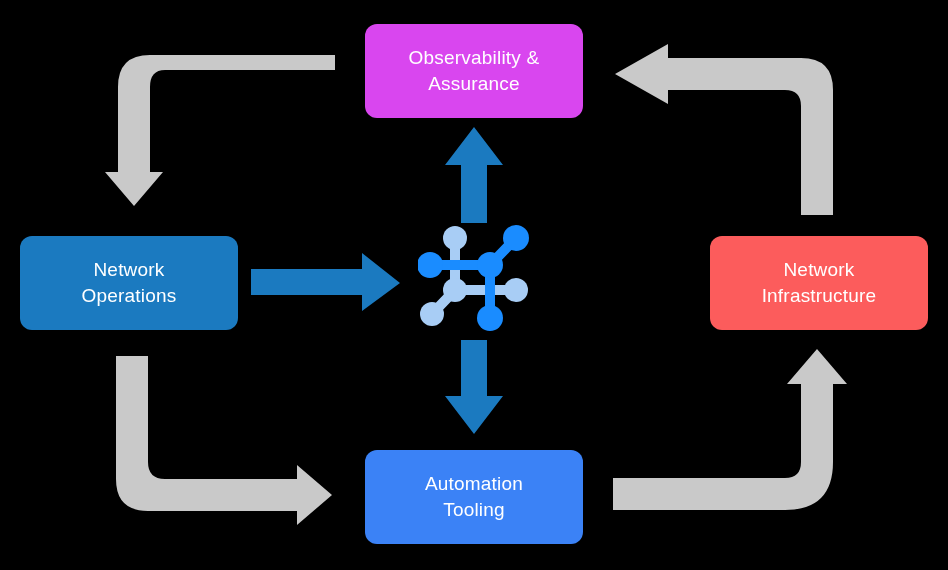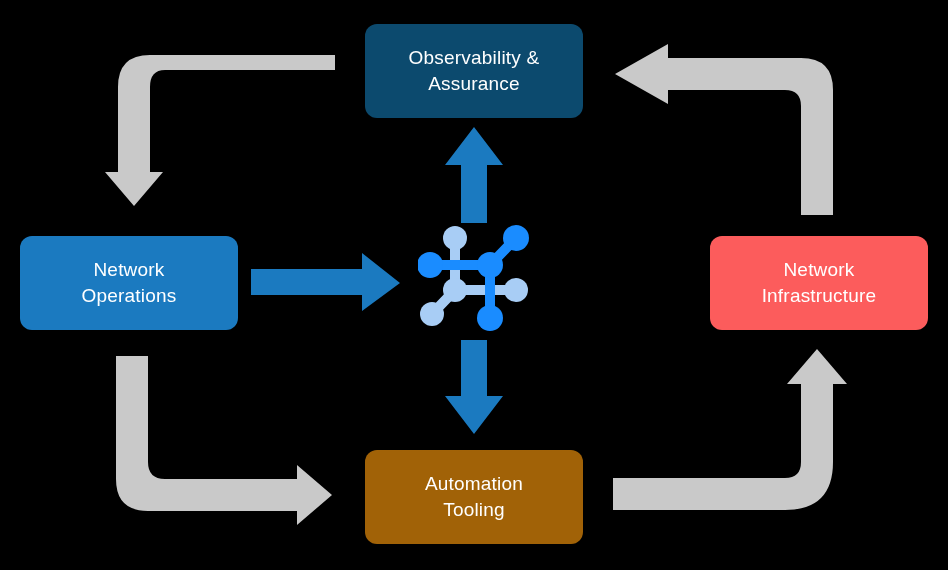--- a/index.html
+++ b/index.html
@@ -120,33 +120,33 @@
     </g>
 
     <g fill="#1A8CFF">
       <circle cx="12" cy="47" r="13"></circle>
       <circle cx="72" cy="47" r="13"></circle>
       <circle cx="98" cy="20" r="13"></circle>
       <circle cx="72" cy="100" r="13"></circle>
     </g>
   </svg>
 
-  <div class="node-box" id="box-observability" style="background:#0c4a6e">
+  <div class="node-box" id="box-observability" style="background:#d946ef">
     <span class="node-label">Observability &amp;
 Assurance</span>
   </div>
 
   <div class="node-box" id="box-network-operations" style="background:#1B7AC0">
     <span class="node-label">Network
 Operations</span>
   </div>
 
   <div class="node-box" id="box-network-infrastructure" style="background:#FC5C5C">
     <span class="node-label">Network
 Infrastructure</span>
   </div>
 
-  <div class="node-box" id="box-automation-tooling" style="background:#a16207">
+  <div class="node-box" id="box-automation-tooling" style="background:#3b82f6">
     <span class="node-label">Automation
 Tooling</span>
   </div>
 
 </div>
 
 </body></html>

